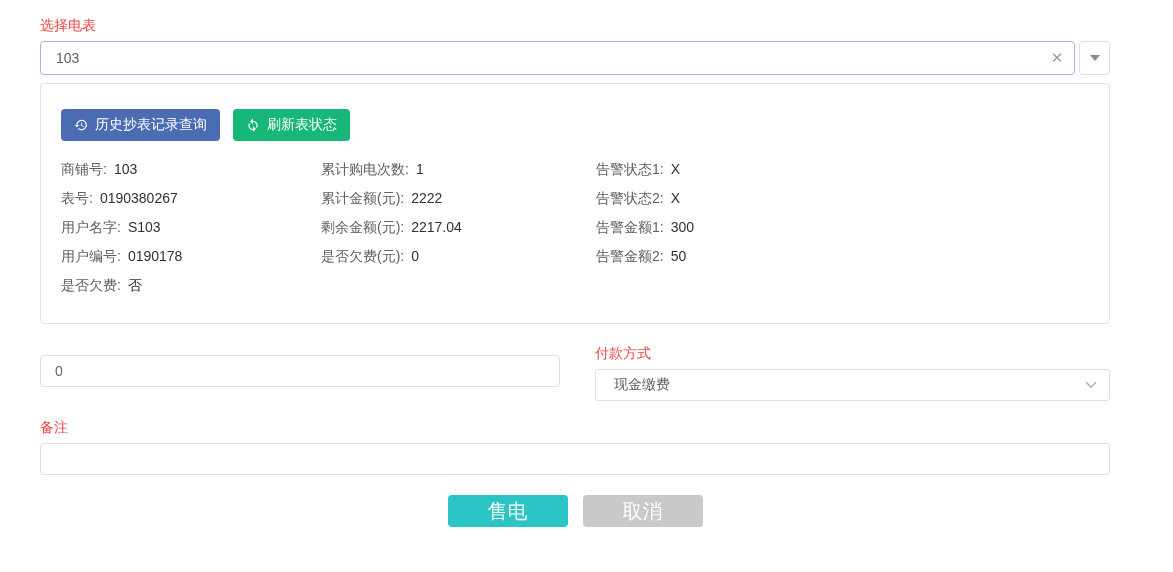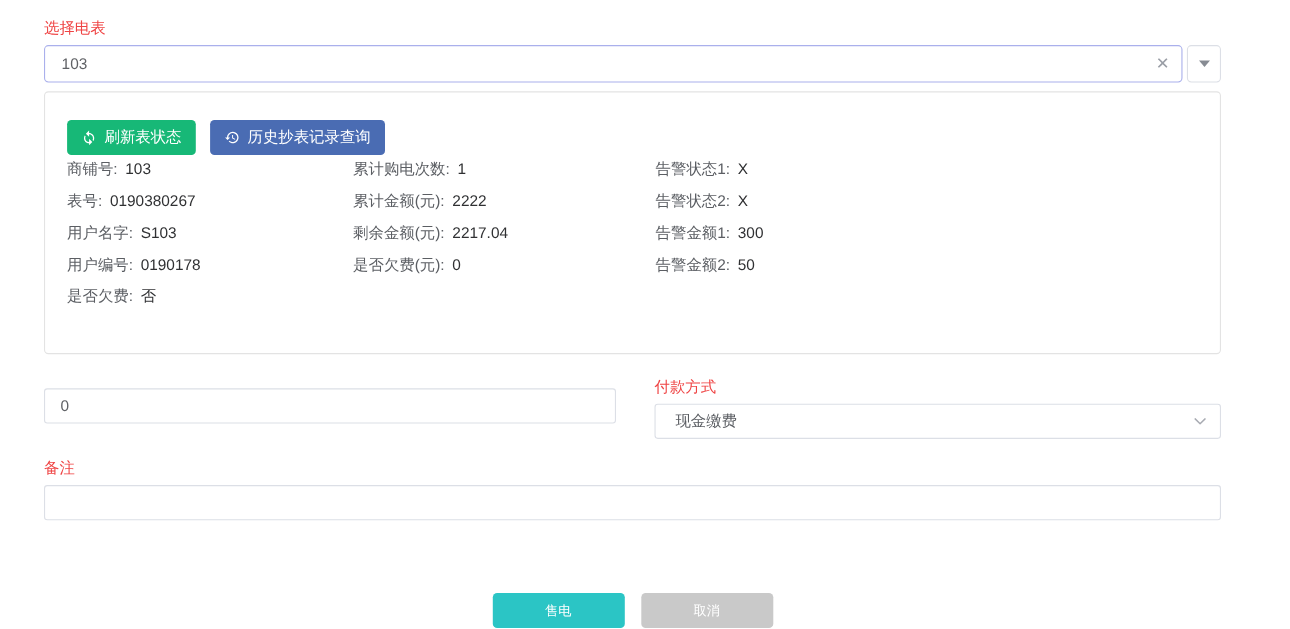--- a/index.html
+++ b/index.html
@@ -58,21 +58,21 @@
     height: 32px; border: none; border-radius: 4px; color: #fff;
     font-size: 14px; display: inline-flex; align-items: center; gap: 7px;
     padding: 0 13px; cursor: pointer;
     font-family: "Liberation Sans", "DejaVu Sans", sans-serif;
   }
   .btn-refresh { background: var(--refresh-button-bg); }
   .btn-history { background: var(--history-button-bg); }
   .btn svg { flex: 0 0 auto; }
 
   .info-grid {
-    margin-top: 1px;
+    margin-top: 17px;
     display: grid;
     grid-template-columns: 260px 275px 250px 1fr;
     font-size: 14px; color: #56585c;
   }
   .info-item { height: 29px; line-height: 22px; white-space: nowrap; }
   .info-item .lbl { color: #5b5e63; }
   .info-item .val { color: #303133; margin-left: 7px; }
 
   
   .form-row { display: flex; margin-top: 22px; }
@@ -94,23 +94,22 @@
   .select-box .sel-text { flex: 1; }
 
   .remark-block { margin-top: 19px; }
 
   
   .actions {
     margin-top: 20px; display: flex; justify-content: center; gap: 15px;
   }
   .action-btn {
     width: 120px; height: 32px; border: none; border-radius: 4px;
-    color: #ffffff; font-size: 12px; cursor: pointer;
+    color: #ffffff; font-size: 20px; cursor: pointer;
     font-family: "Liberation Sans", "DejaVu Sans", sans-serif;
-    margin-top: 46px;
   }
   .btn-sell { background: var(--sell-button-bg); }
   .btn-cancel { background: var(--cancel-button-bg); cursor: not-allowed; }
 </style>
 </head>
 <body>
 
 <div class="page">
 
   <div class="field-label">选择电表</div>
@@ -119,33 +118,33 @@
       <input type="text" value="103" style="">
       <span class="clear-x">✕</span>
     </div>
     <button class="dd-btn">
       <span class="caret-down"></span>
     </button>
   </div>
 
   <div class="panel">
     <div class="panel-buttons">
+      <button class="btn btn-history">
+        <svg width="14" height="14" viewBox="0 0 24 24" fill="#ffffff">
+          <path d="M13 3a9 9 0 0 0-9 9H1l3.89 3.89.07.14L9 12H6a7 7 0 1 1 2.06 4.94l-1.42 1.42A9 9 0 1 0 13 3z"></path>
+          <path d="M12 8v5l4.28 2.54.72-1.21-3.5-2.08V8H12z"></path>
+        </svg>
+        <span>历史抄表记录查询</span>
+      </button>
       <button class="btn btn-refresh">
         <svg width="14" height="14" viewBox="0 0 24 24" fill="#ffffff">
           <path d="M12 4V1L7 6l5 5V7c3.31 0 6 2.69 6 6 0 1.01-.25 1.97-.7 2.8l1.46 1.46C19.54 16.03 20 14.57 20 13c0-4.42-3.58-8-8-8z"></path>
           <path d="M12 19c-3.31 0-6-2.69-6-6 0-1.01.25-1.97.7-2.8L5.24 8.74C4.46 9.97 4 11.43 4 13c0 4.42 3.58 8 8 8v3l5-5-5-5v4z"></path>
         </svg>
         <span>刷新表状态</span>
-      </button>
-      <button class="btn btn-history">
-        <svg width="14" height="14" viewBox="0 0 24 24" fill="#ffffff">
-          <path d="M13 3a9 9 0 0 0-9 9H1l3.89 3.89.07.14L9 12H6a7 7 0 1 1 2.06 4.94l-1.42 1.42A9 9 0 1 0 13 3z"></path>
-          <path d="M12 8v5l4.28 2.54.72-1.21-3.5-2.08V8H12z"></path>
-        </svg>
-        <span>历史抄表记录查询</span>
       </button>
     </div>
 
     <div class="info-grid">
       <div class="info-col">
         <div class="info-item"><span class="lbl">商铺号:</span><span class="val">103</span></div>
         <div class="info-item"><span class="lbl">表号:</span><span class="val">0190380267</span></div>
         <div class="info-item"><span class="lbl">用户名字:</span><span class="val">S103</span></div>
         <div class="info-item"><span class="lbl">用户编号:</span><span class="val">0190178</span></div>
         <div class="info-item"><span class="lbl">是否欠费:</span><span class="val">否</span></div>

